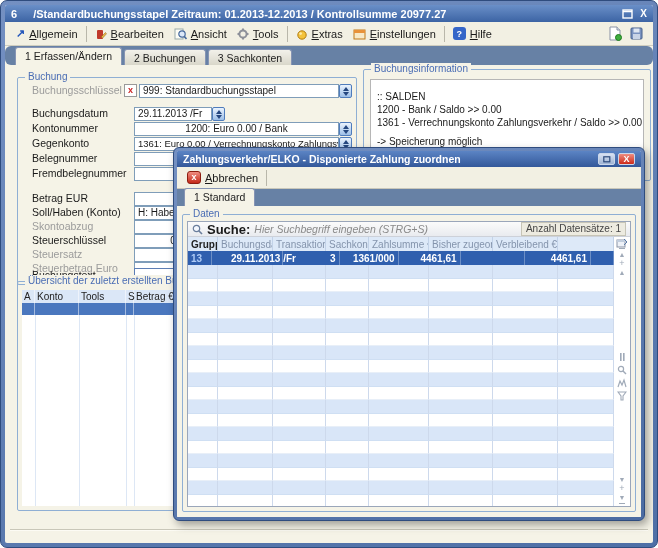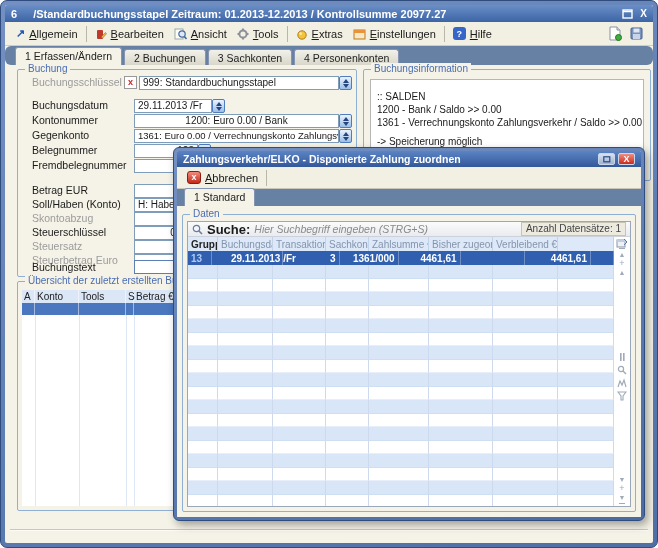--- a/index.html
+++ b/index.html
@@ -199,24 +199,23 @@
               <rect x="3" y="7" width="7" height="5" fill="#c9d4e6"></rect>
             </svg>
           </span>
     </span>
   </div>
 
   <div class="tabband">
     <span class="tab active">1 Erfassen/Ändern</span>
     <span class="tab">2 Buchungen</span>
     <span class="tab">3 Sachkonten</span>
-    <span class="tab">4 Personenkonten</span>
   </div>
 
-  <div class="grp" style="left:12px; top:64px; width:340px; height:208px;">
+  <div class="grp" style="left:12px; top:72px; width:340px; height:208px;">
     <span class="grp-label">Buchung</span>
 
     <span class="flabel dis" style="top:6px;">Buchungsschlüssel</span>
     <span class="xbtn" style="left:106px; top:6px;">x</span>
     <span class="fld" style="left:121px; top:6px; width:200px;">999: Standardbuchungsstapel</span>
     <span class="spin" style="left:321px; top:6px;"></span>
 
     <span class="flabel" style="top:29px;">Buchungsdatum</span>
     <span class="fld" style="left:116px; top:29px; width:78px;">29.11.2013 /Fr</span>
     <span class="spin" style="left:194px; top:29px;"></span>

